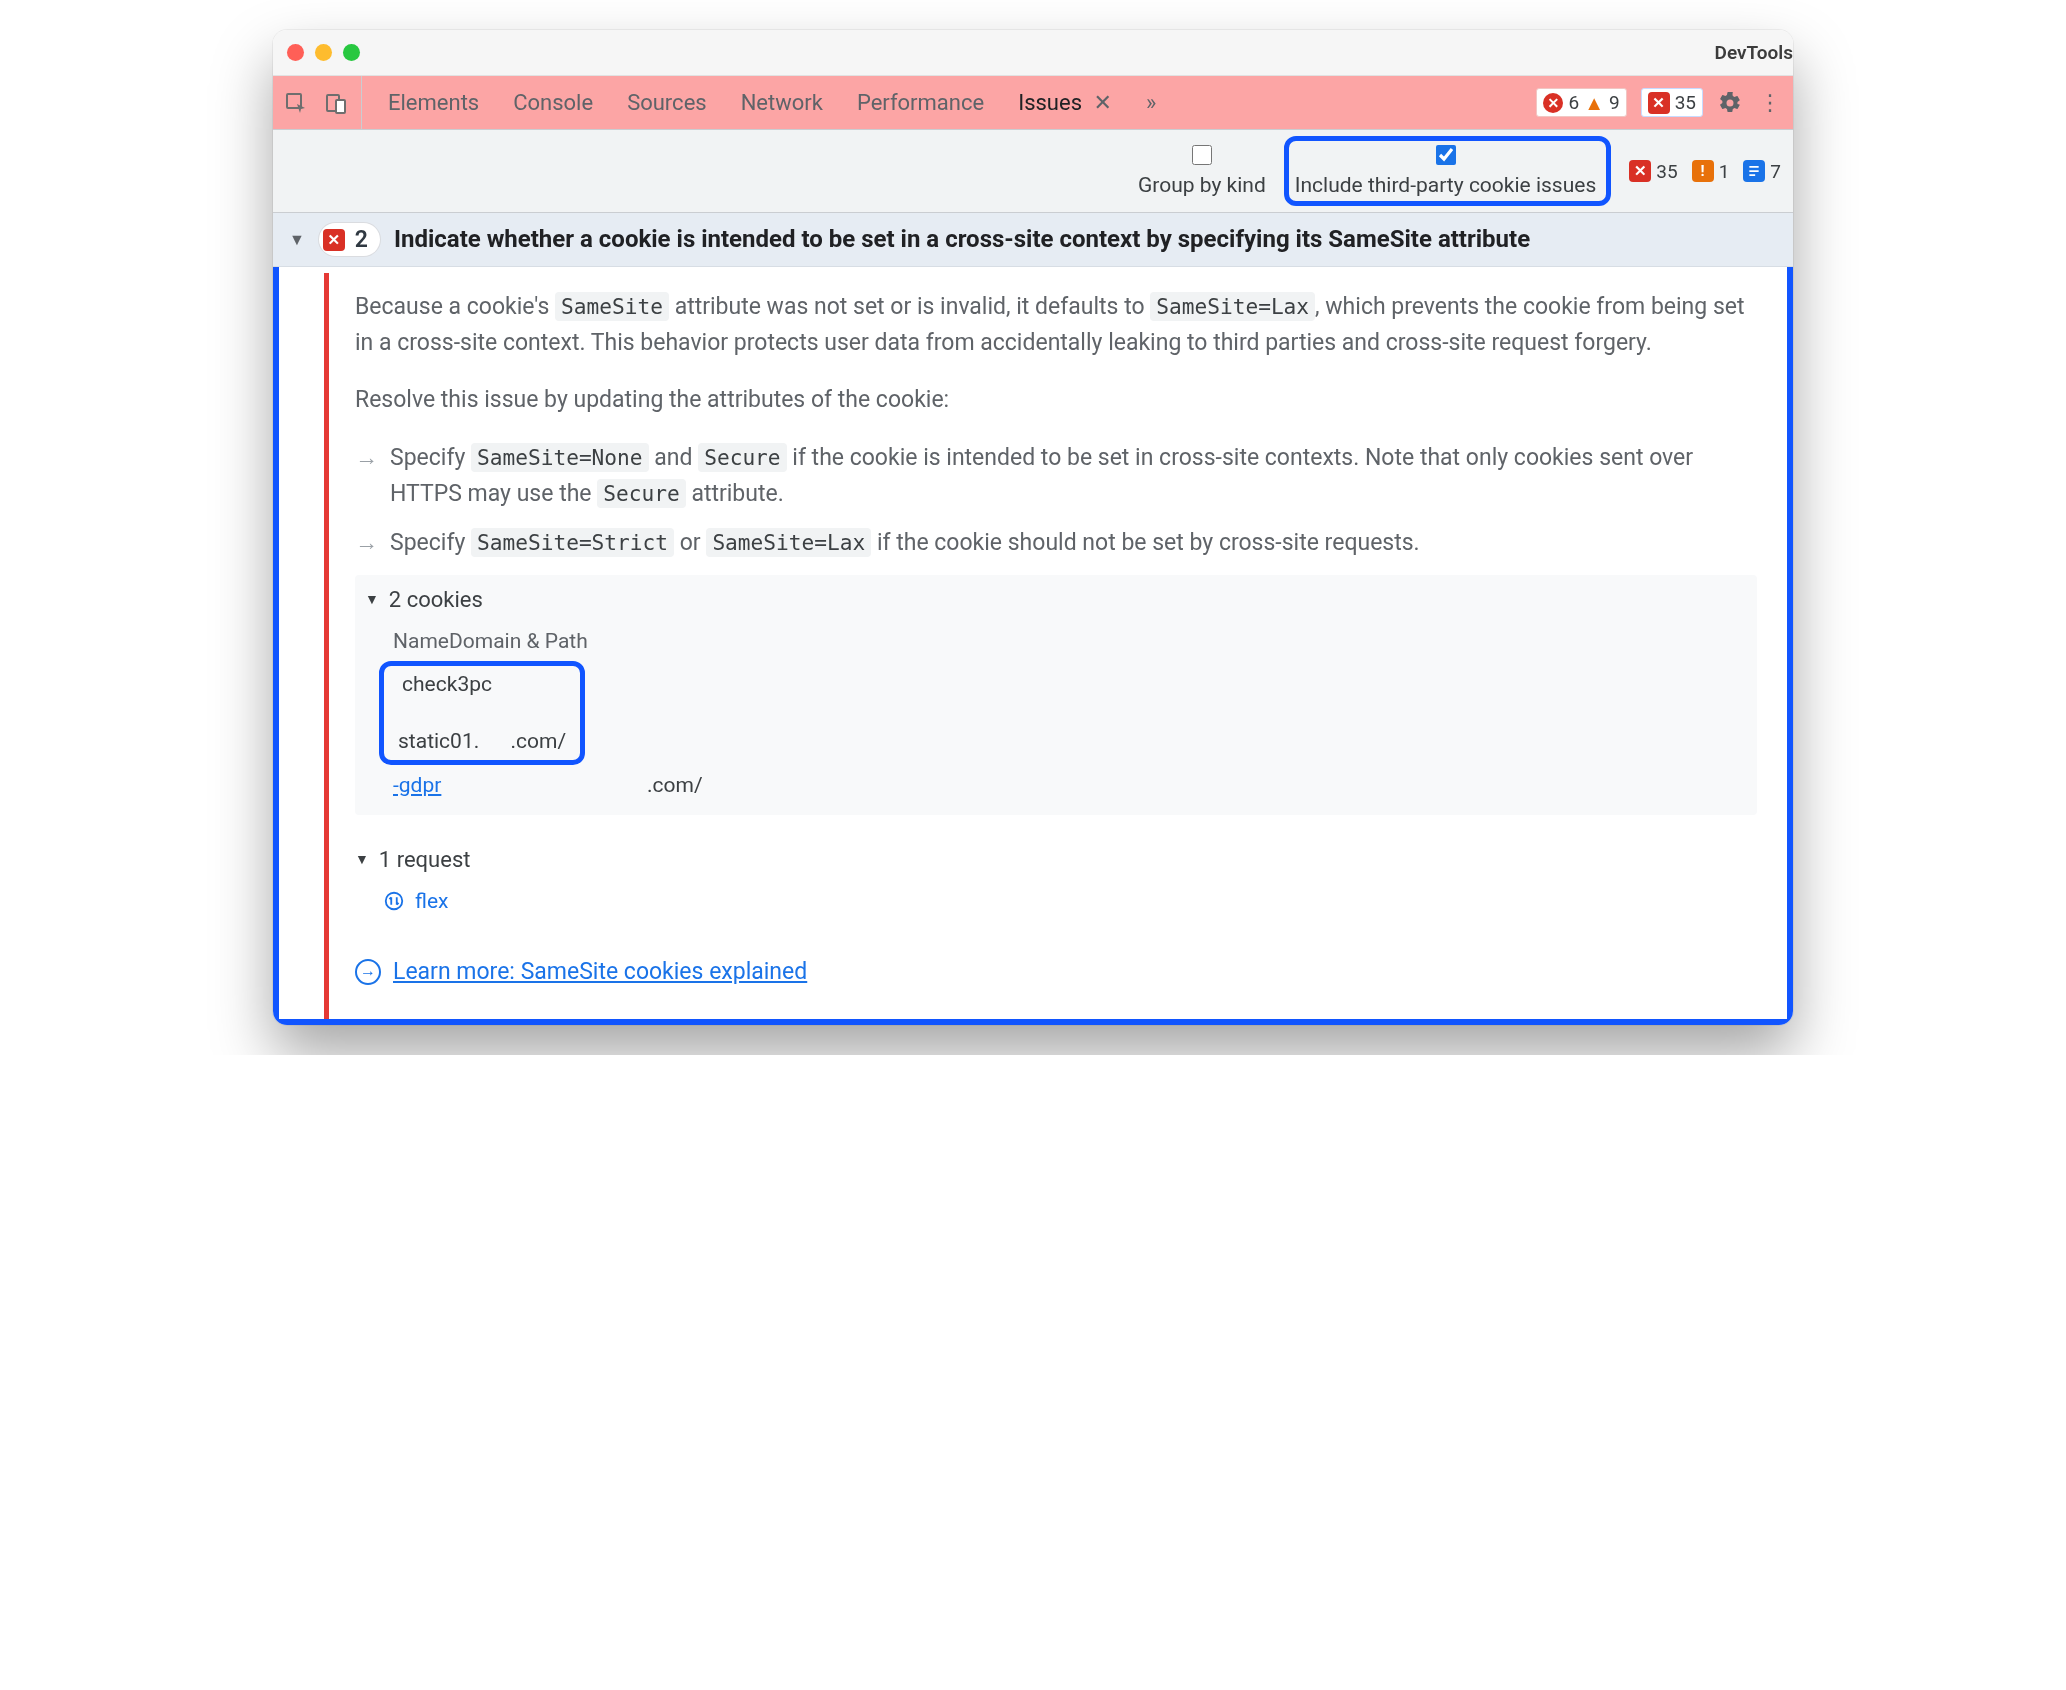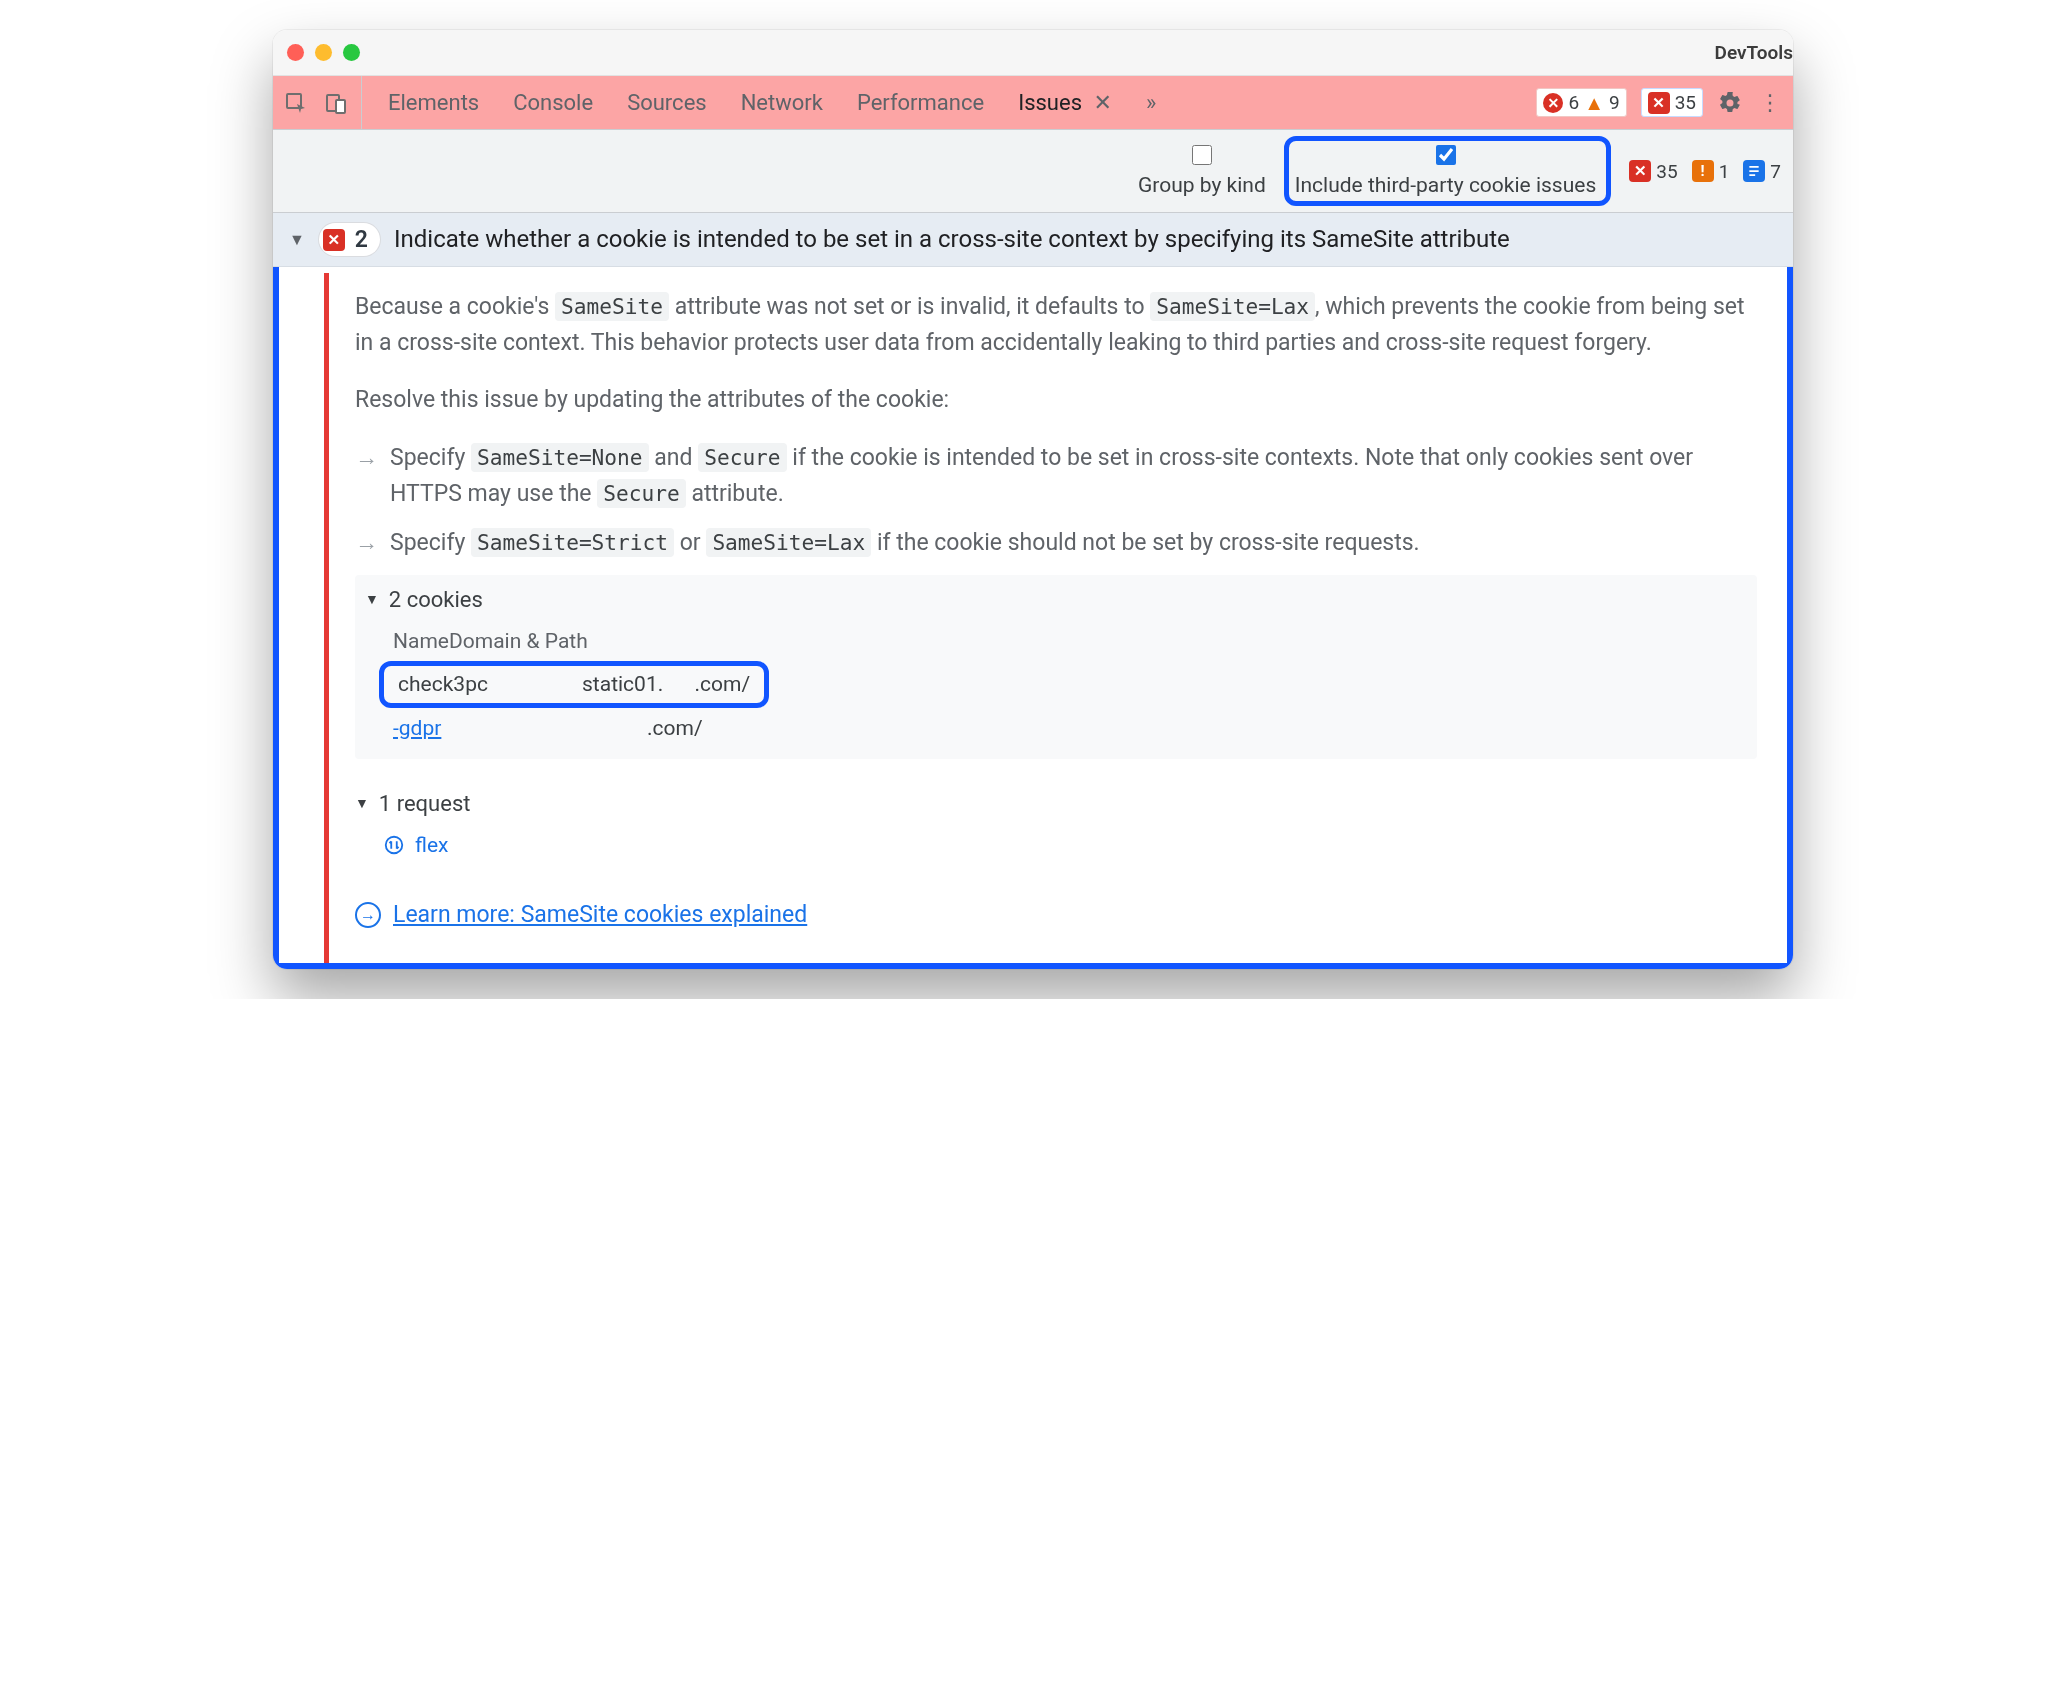--- a/index.html
+++ b/index.html
@@ -99,21 +99,21 @@
     background:#e6ecf3;
     border-bottom:1px solid #d7dde4;
     padding:10px 16px;
   }
   .disclose{color:#5f6368;font-size:16px;cursor:pointer;user-select:none;}
   .kind-badge{
     display:flex;align-items:center;gap:10px;
     background:#fff;border-radius:18px;padding:3px 12px 3px 4px;
     box-shadow:0 0 0 1px #dadce0;
   }
-  .issue-title{font-size:24px;font-weight:400;color:#202124;line-height:1.35;}
+  .issue-title{font-size:24px;font-weight:700;color:#202124;line-height:1.35;}
   
   .issue-body{
     display:flex;
     border-bottom:6px solid var(--hl);
   }
   .gutter{
     width:56px;flex:0 0 56px;
     border-left:6px solid var(--hl);
     display:flex;justify-content:flex-end;
     padding-top:6px;
@@ -150,21 +150,21 @@
     background:#f8f9fa;
     border-radius:4px;
     padding:8px 10px 10px;
     margin-bottom:20px;
   }
   .res-head{display:flex;align-items:center;gap:10px;color:#3c4043;font-size:22px;cursor:pointer;}
   .tbl{margin:8px 0 0 28px;font-size:21px;color:#3c4043;}
   .tbl .hdr{display:flex;color:#5f6368;margin-bottom:4px;}
   .tbl .row{display:flex;gap:24px;align-items:center;padding:4px 0;}
   .tbl .row .c1{width:160px;}
-  .tbl .row.hl{border:5px solid var(--hl);border-radius:12px;padding:2px 14px;margin-left:-14px;width:max-content;}
+  .tbl .row.hl{border:5px solid var(--hl);border-radius:12px;padding:2px 14px;margin-left:-14px;width:max-content;flex-direction:column;}
   .link{color:var(--link);text-decoration:underline;cursor:pointer;}
   .link.no-u{text-decoration:none;}
   .req-row{display:flex;align-items:center;gap:10px;margin:8px 0 0 28px;color:var(--link);font-size:21px;cursor:pointer;}
   .learn{display:flex;align-items:center;gap:12px;margin-top:26px;color:var(--link);font-size:23px;}
   .learn .circ{width:26px;height:26px;border:2px solid var(--link);border-radius:50%;display:inline-flex;align-items:center;justify-content:center;font-size:16px;}
   svg{display:block;}
 </style>
 </head>
 <body>
 

